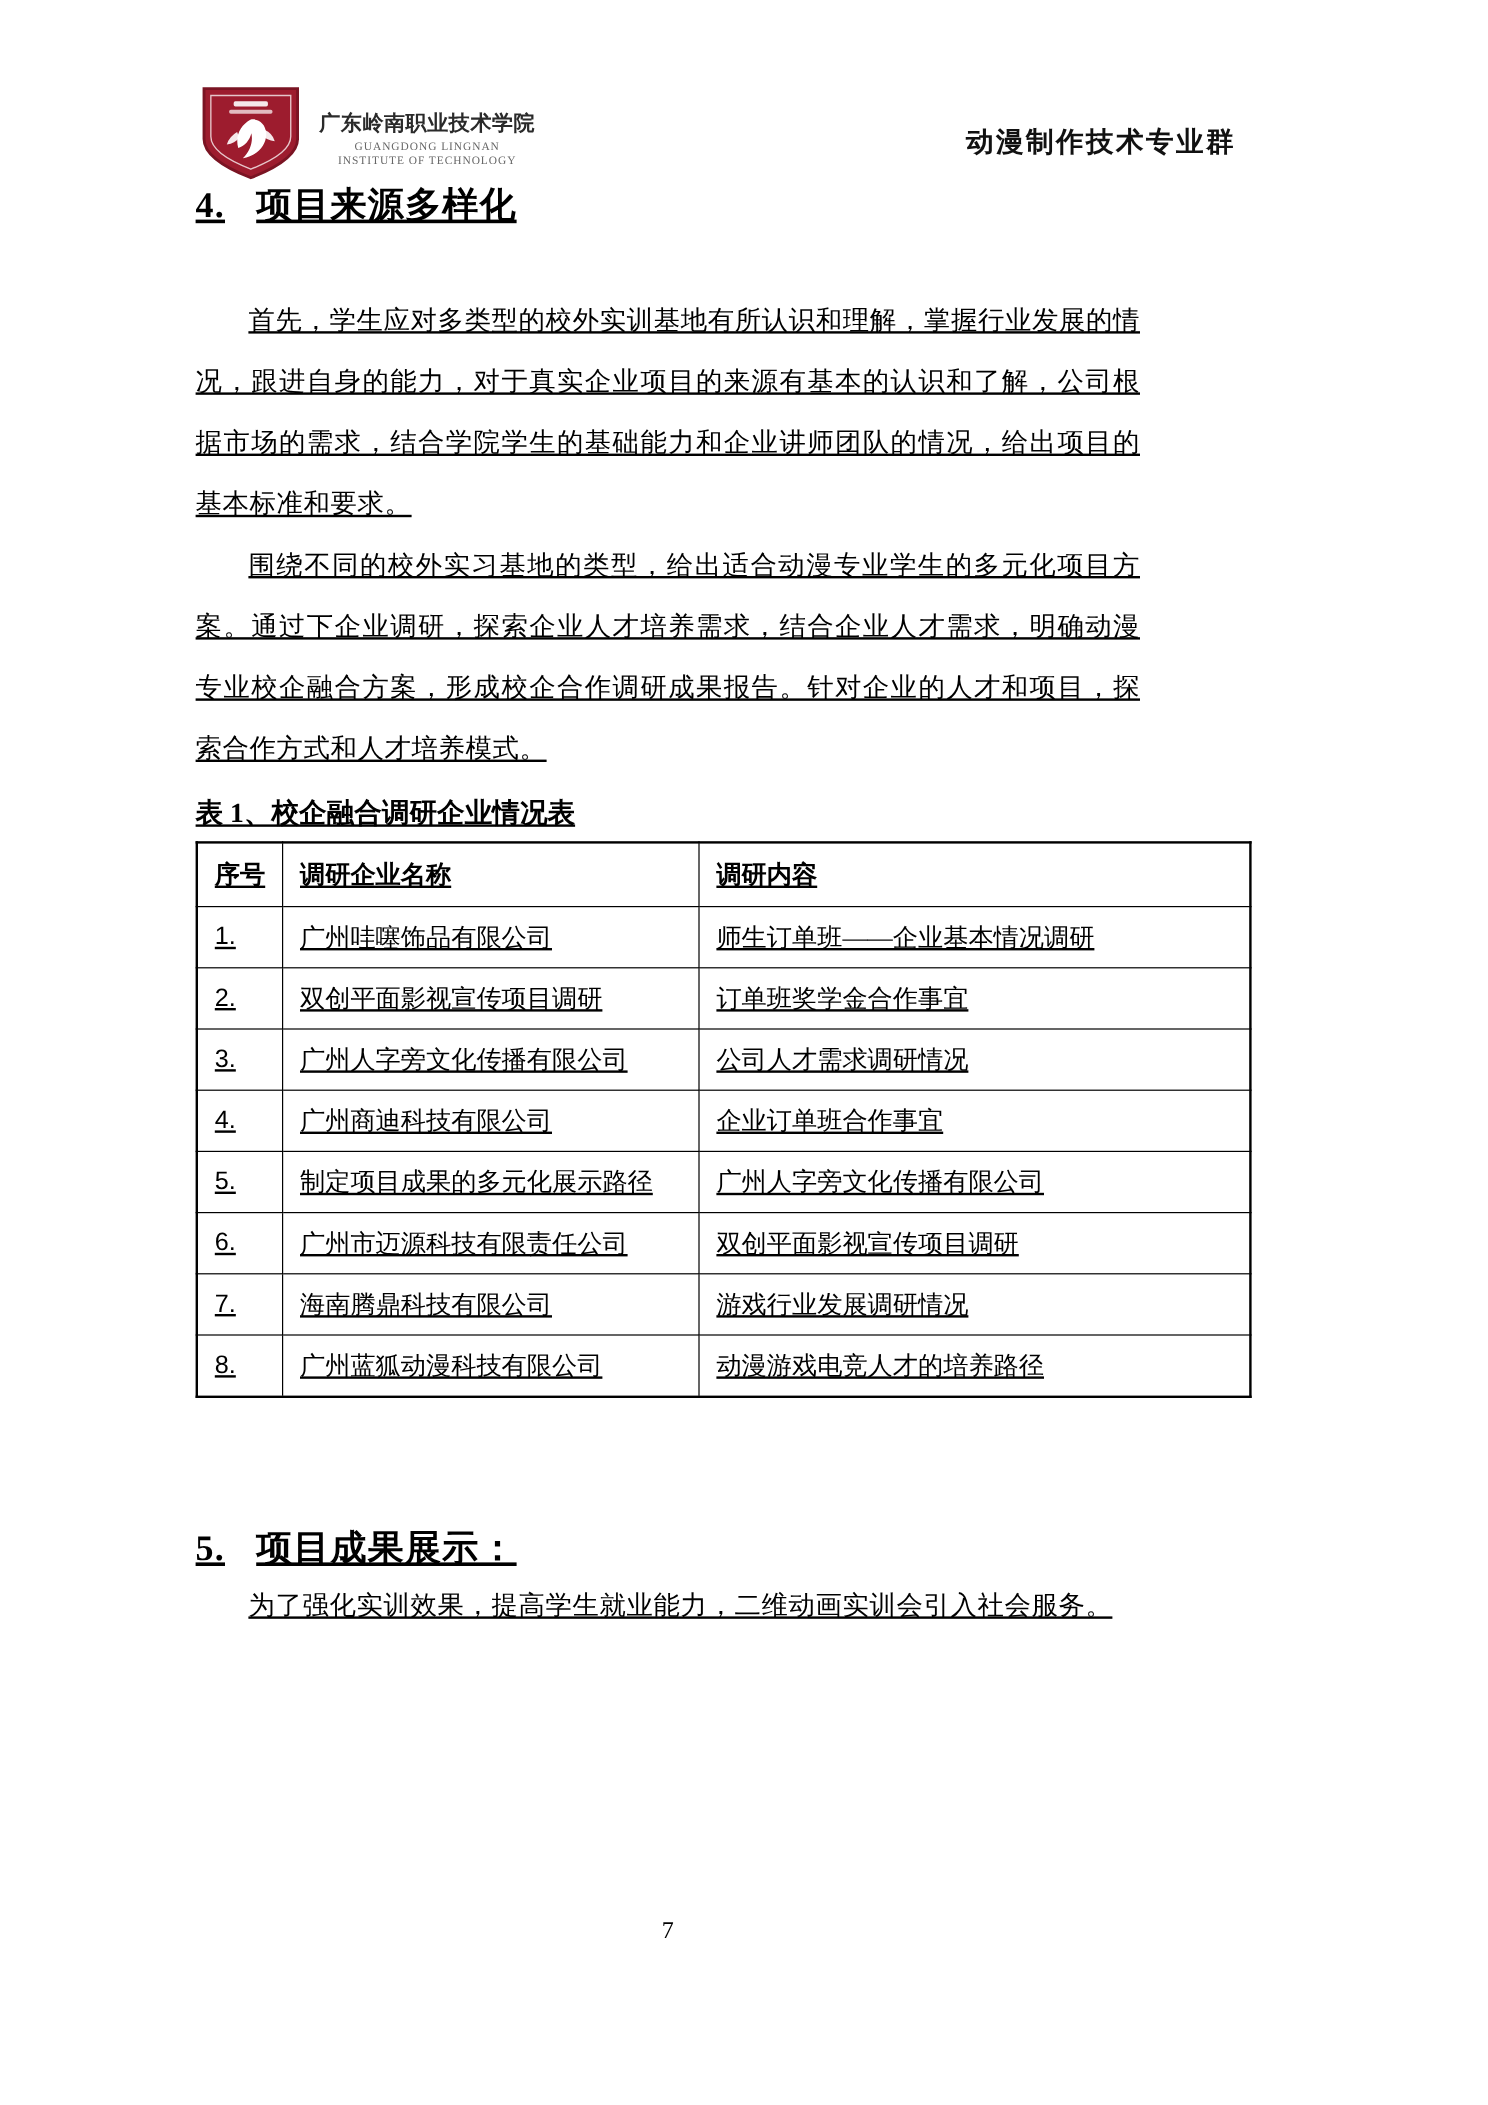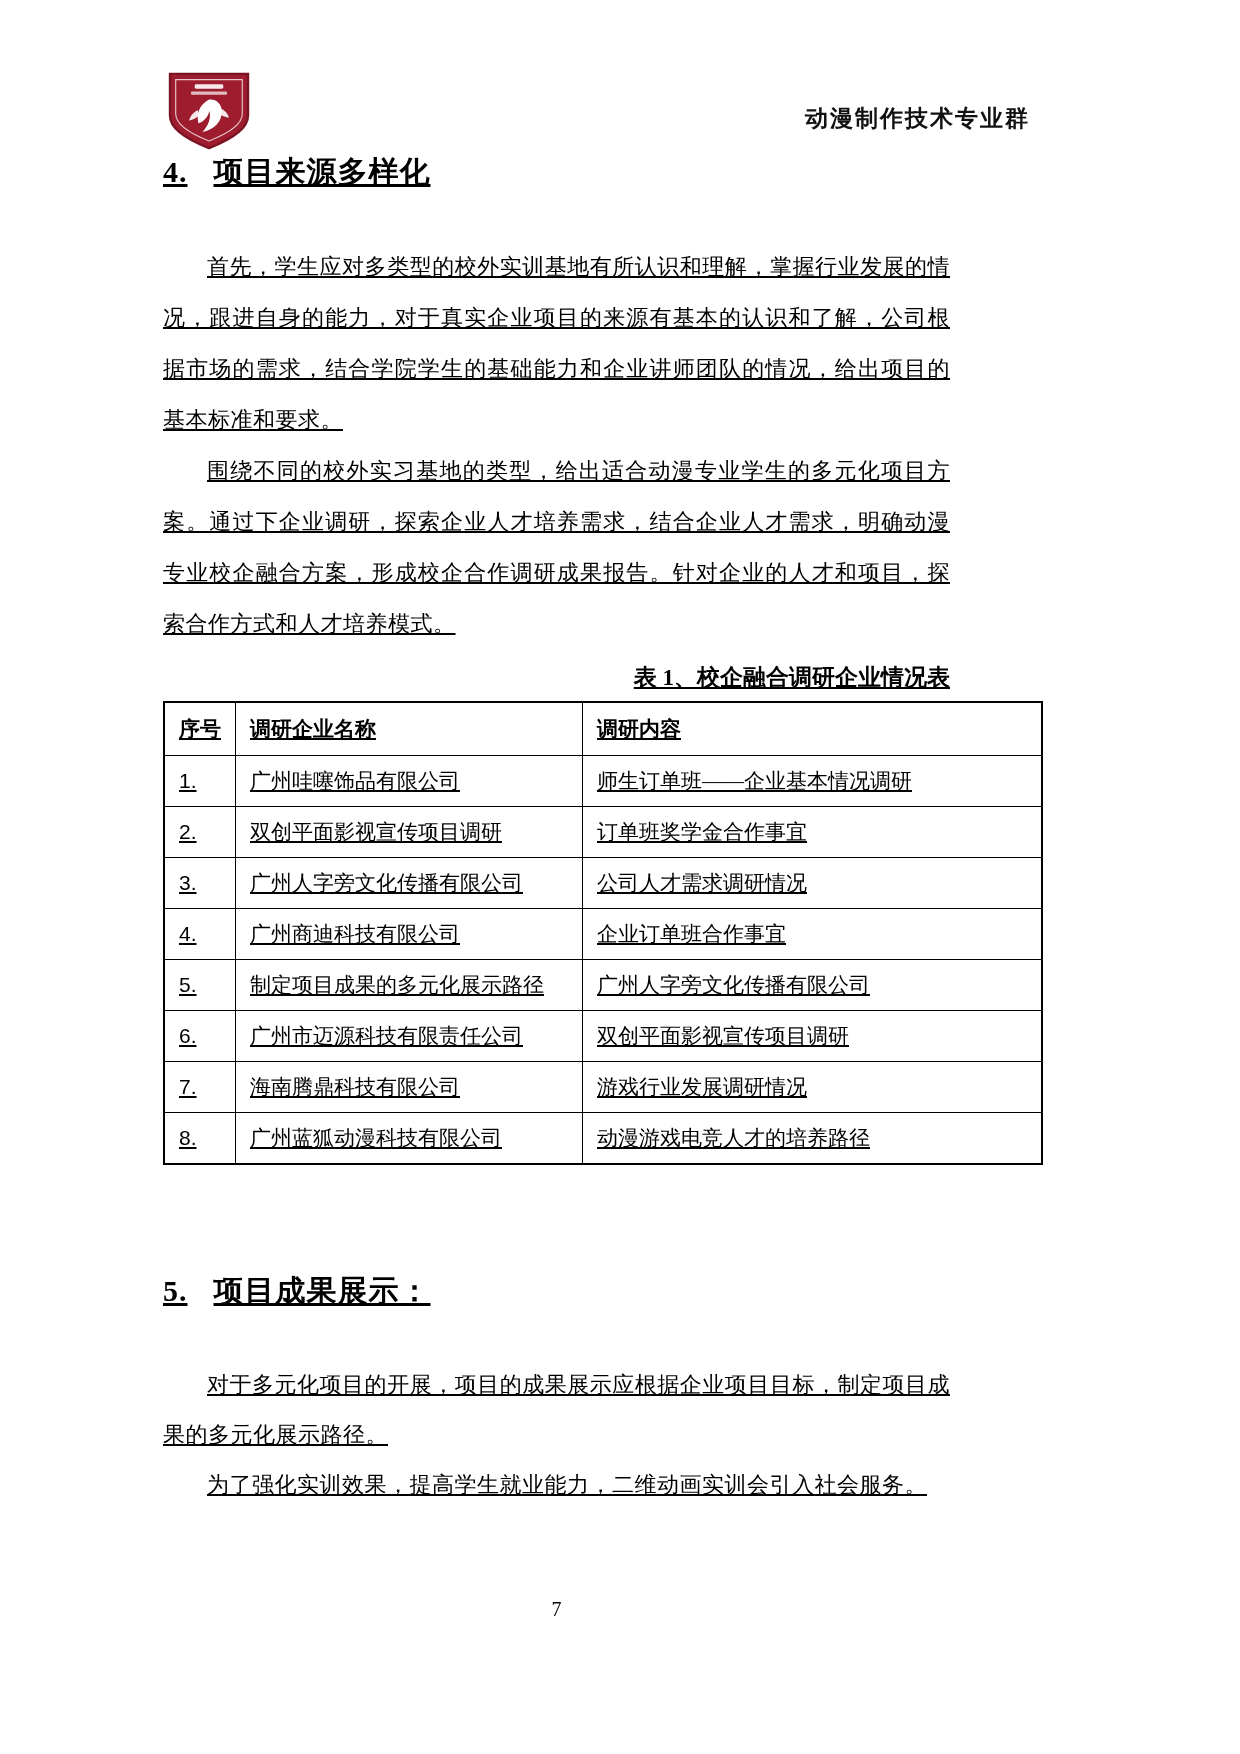--- a/index.html
+++ b/index.html
@@ -47,21 +47,21 @@
   .body-p {
     margin: 0; font-size: 22px; line-height: 51px;
     text-align: justify; text-indent: 2em;
     letter-spacing: 0.5px;
   }
   .p-first { margin-top: 47px; }
   .s5 .body-p { line-height: 50px; }
 
   
   .tbl-caption {
-    margin-top: 12px; text-align: right;
+    margin-top: 12px; text-align: left;
     font-size: 23px; font-weight: bold; line-height: 34px;
   }
   table.survey {
     margin-top: 6px; width: 880px; border-collapse: collapse;
     border: 2px solid #000;
     padding-left: 18px;
   }
   table.survey th, table.survey td {
     border: 1.5px solid #000; padding: 0 0 0 14px;
     font-size: 21px; text-align: left; vertical-align: middle;
@@ -94,20 +94,27 @@
     <svg width="86" height="78" viewBox="0 0 90 82">
       <path d="M4 2 H86 V46 Q86 64 45 80 Q4 64 4 46 Z" stroke="#7a1423" stroke-width="2.5" fill="#9d1c2e"></path>
       <path d="M10 8 H80 V44 Q80 59 45 72.5 Q10 59 10 44 Z" fill="none" stroke="#ffffff" stroke-width="1.2" opacity="0.75"></path>
       <rect x="30" y="13" width="30" height="4.5" rx="1.5" fill="#ffffff" opacity="0.9"></rect>
       <rect x="26" y="20.5" width="38" height="3.5" rx="1.5" fill="#ffffff" opacity="0.7"></rect>
       <path d="M45 29 C36 34 31 43 34 54 C40 52 44 47 45.5 41 C47 48 45 56 38 63
                C50 61 59 52 58.5 41 C58 33 52 28 45 29 Z" fill="#ffffff"></path>
       <path d="M33 40 Q26 44 24 51 Q31 50 35 45 Z" fill="#ffffff" opacity="0.9"></path>
       <path d="M57 38 Q64 41 66 48 Q59 47 55 43 Z" fill="#ffffff" opacity="0.9"></path>
     </svg>
+  </div>
+  <div class="logo-text">
+    <div class="logo-cn">广东岭南职业技术学院</div>
+    <div class="logo-en">
+      <div>GUANGDONG LINGNAN</div>
+      <div>INSTITUTE OF TECHNOLOGY</div>
+    </div>
   </div>
 
   <div class="doc-title">动漫制作技术专业群</div>
 
   <div class="content">
 
     <h2 class="sec-heading">
       <span class="num">4.</span><span>项目来源多样化</span>
     </h2>
     <p class="body-p p-first">首先，学生应对多类型的校外实训基地有所认识和理解，掌握行业发展的情况，跟进自身的能力，对于真实企业项目的来源有基本的认识和了解，公司根据市场的需求，结合学院学生的基础能力和企业讲师团队的情况，给出项目的基本标准和要求。</p>
@@ -163,21 +170,20 @@
           <td>广州蓝狐动漫科技有限公司</td>
           <td>动漫游戏电竞人才的培养路径</td>
         </tr>
       </tbody>
     </table>
 
     <div class="s5">
       <h2 class="sec-heading h5">
         <span class="num">5.</span><span>项目成果展示：</span>
       </h2>
-      <p class="body-p p-first">对于多元化项目的开展，项目的成果展示应根据企业项目目标，制定项目成果的多元化展示路径。</p>
       <p class="body-p">为了强化实训效果，提高学生就业能力，二维动画实训会引入社会服务。</p>
     </div>
 
   </div>
 
   <div class="page-number">7</div>
 
 </div>
 
 </body></html>

